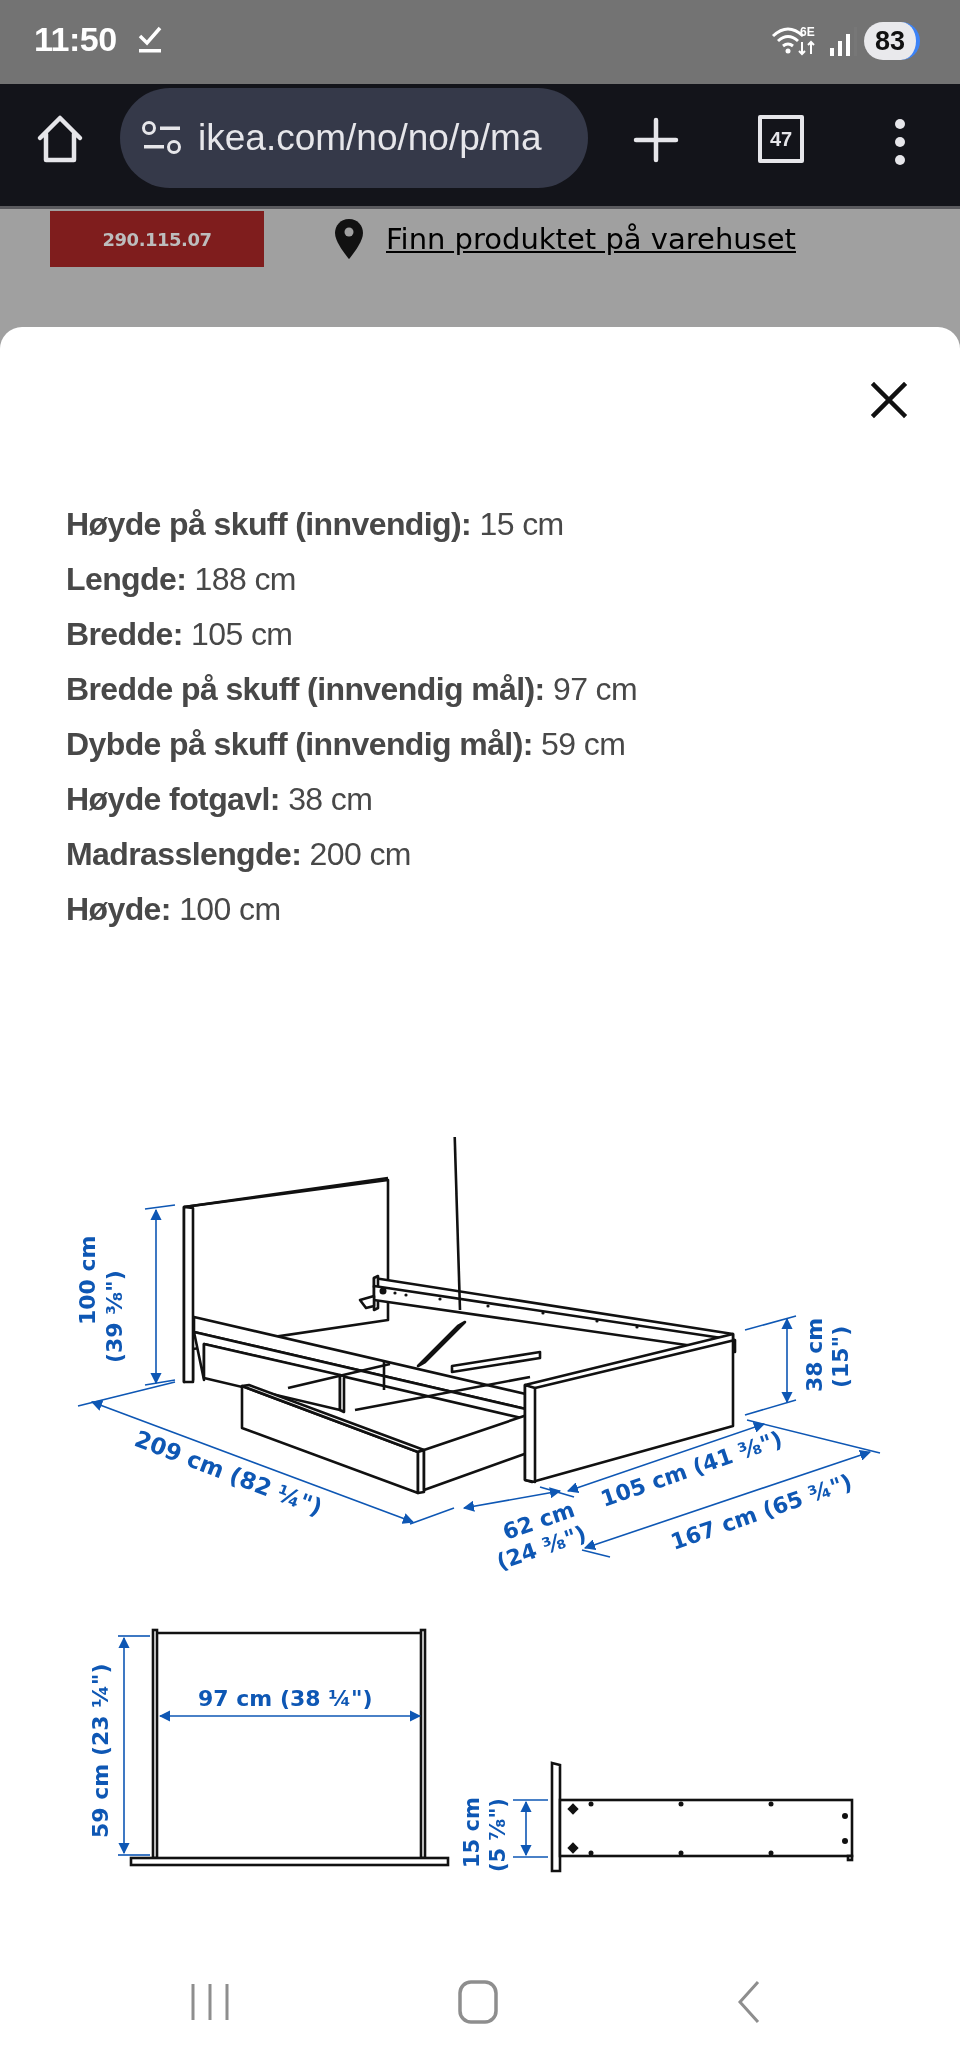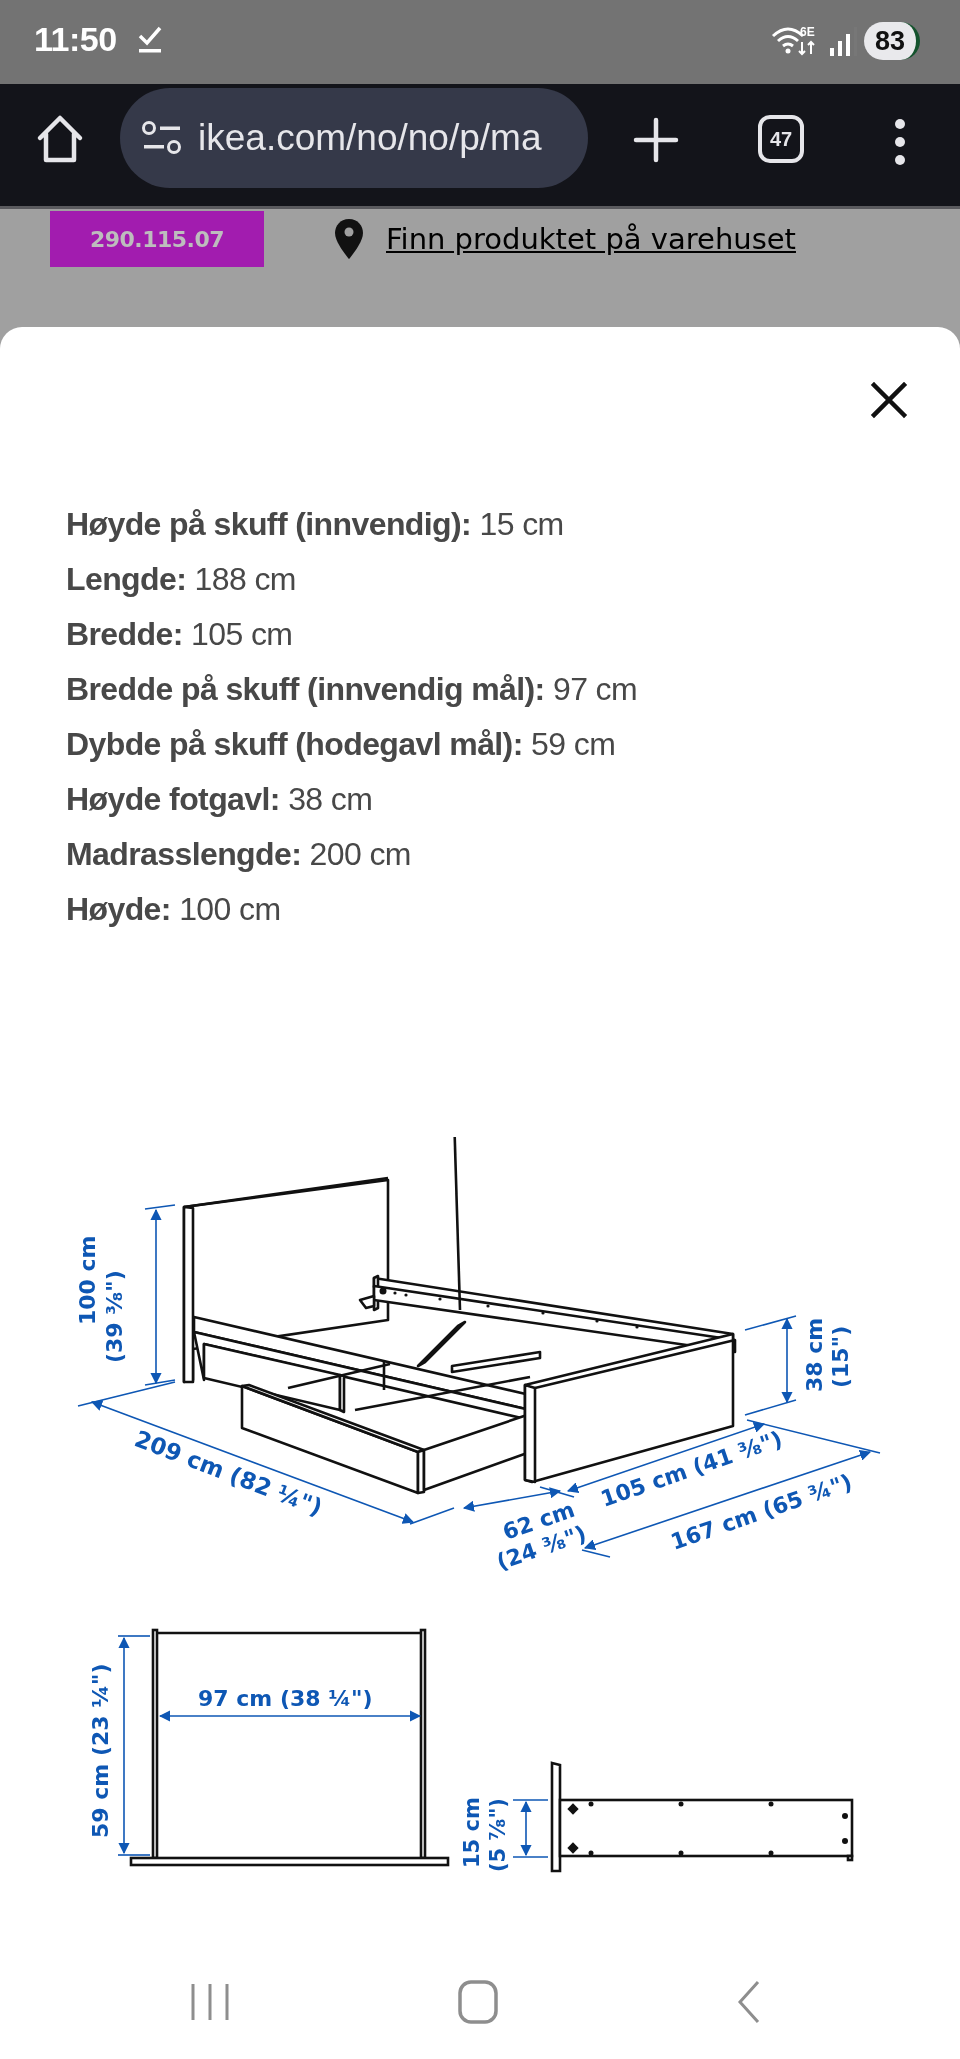--- a/index.html
+++ b/index.html
@@ -10,52 +10,52 @@
     .status-bar {
       position: absolute; left: 0; top: 0; width: 960px; height: 84px;
       background: #737373; color: #fff;
     }
     .status-time { position: absolute; left: 34px; top: 20px; font-size: 34px; font-weight: bold; letter-spacing: -0.5px; font-family: "Liberation Sans", sans-serif; }
     .status-check { position: absolute; left: 136px; top: 22px; width: 28px; height: 34px; }
     .status-right { position: absolute; right: 40px; top: 22px; display: flex; align-items: center; gap: 6px; }
     .battery-pill {
       background: #e9e9ec; color: #111; border-radius: 22px; width: 56px; height: 38px;
       display: flex; align-items: center; justify-content: center; font-size: 27px; font-weight: bold;
-      font-family: "Liberation Sans", sans-serif; border-right: 4px solid #14532d;
+      font-family: "Liberation Sans", sans-serif; border-right: 4px solid #3b82f6;
     }
 
     
     .browser-bar {
       position: absolute; left: 0; top: 84px; width: 960px; height: 124px;
       background: #13141a;
     }
     .home-btn { position: absolute; left: 32px; top: 28px; width: 56px; height: 56px; }
     .url-pill {
       position: absolute; left: 120px; top: 4px; width: 468px; height: 100px;
       background: #353949; border-radius: 50px; display: flex; align-items: center; padding-left: 20px;
       overflow: hidden;
     }
     .url-icon { width: 44px; height: 40px; margin-right: 14px; flex: 0 0 auto; }
     .url-text { color: #e6e6ea; font-size: 37px; font-family: "Liberation Sans", sans-serif; white-space: nowrap; }
     .plus-btn { position: absolute; left: 628px; top: 28px; width: 56px; height: 56px; }
     .tabs-btn {
       position: absolute; left: 758px; top: 31px; width: 46px; height: 48px;
-      border: 4px solid #e6e6ea; border-radius: 12px; color: #e6e6ea;
+      border: 4px solid #e6e6ea; border-radius: 2px; color: #e6e6ea;
       display: flex; align-items: center; justify-content: center; font-size: 20px; font-weight: bold;
       font-family: "Liberation Sans", sans-serif;
     }
     .menu-btn { position: absolute; left: 880px; top: 30px; width: 40px; height: 56px; }
 
     .browser-bottom-line { position: absolute; left: 0; top: 206px; width: 960px; height: 3px; background: #5a5a5e; }
 
     
     .bg-page { position: absolute; left: 0; top: 209px; width: 960px; height: 120px; background: #a0a0a0; }
     .article-number {
-      position: absolute; left: 50px; top: 2px; width: 214px; height: 56px; background: #a21caf;
-      color: #bdbdbd; font-weight: bold; font-size: 22px; display: flex; align-items: center; justify-content: center;
+      position: absolute; left: 50px; top: 2px; width: 214px; height: 56px; background: #7f1d1d;
+      color: #bdbdbd; font-weight: bold; font-size: 18px; display: flex; align-items: center; justify-content: center;
       font-family: "DejaVu Sans", sans-serif; letter-spacing: -0.5px;
     }
     .find-store { position: absolute; left: 332px; top: 8px; display: flex; align-items: center; gap: 20px; }
     .pin-icon { width: 34px; height: 44px; }
     .find-link { color: #000000; font-size: 29px; text-decoration: underline; font-family: "DejaVu Sans", sans-serif; }
 
     
     .sheet {
       position: absolute; left: 0; top: 327px; width: 960px; height: 1732px;
       background: #fff; border-radius: 22px 22px 0 0;
@@ -142,21 +142,21 @@
 <div class="sheet">
   <svg class="close-btn" viewBox="0 0 42 42">
     <path d="M6 6 L36 36 M36 6 L6 36" stroke="#111" stroke-width="4.5" stroke-linecap="square"></path>
   </svg>
 
   <div class="spec-list">
     <div class="spec-row"><span class="spec-label">Høyde på skuff (innvendig):</span><span class="spec-value"> 15 cm</span></div>
     <div class="spec-row"><span class="spec-label">Lengde:</span><span class="spec-value"> 188 cm</span></div>
     <div class="spec-row"><span class="spec-label">Bredde:</span><span class="spec-value"> 105 cm</span></div>
     <div class="spec-row"><span class="spec-label">Bredde på skuff (innvendig mål):</span><span class="spec-value"> 97 cm</span></div>
-    <div class="spec-row"><span class="spec-label">Dybde på skuff (hodegavl mål):</span><span class="spec-value"> 59 cm</span></div>
+    <div class="spec-row"><span class="spec-label">Dybde på skuff (innvendig mål):</span><span class="spec-value"> 59 cm</span></div>
     <div class="spec-row"><span class="spec-label">Høyde fotgavl:</span><span class="spec-value"> 38 cm</span></div>
     <div class="spec-row"><span class="spec-label">Madrasslengde:</span><span class="spec-value"> 200 cm</span></div>
     <div class="spec-row"><span class="spec-label">Høyde:</span><span class="spec-value"> 100 cm</span></div>
   </div>
 
   <svg class="diagram" viewBox="0 1137 960 770">
     <defs>
       <marker id="arr" viewBox="0 0 10 10" refX="9" refY="5" markerWidth="7" markerHeight="7" orient="auto-start-reverse">
         <path d="M0 0 L10 5 L0 10 Z" fill="#0e57b4"></path>
       </marker>

